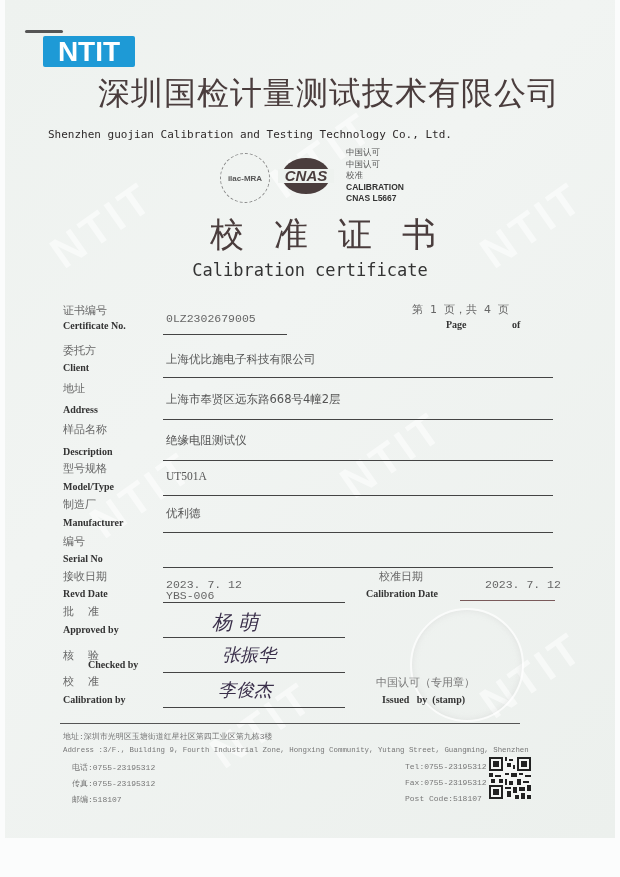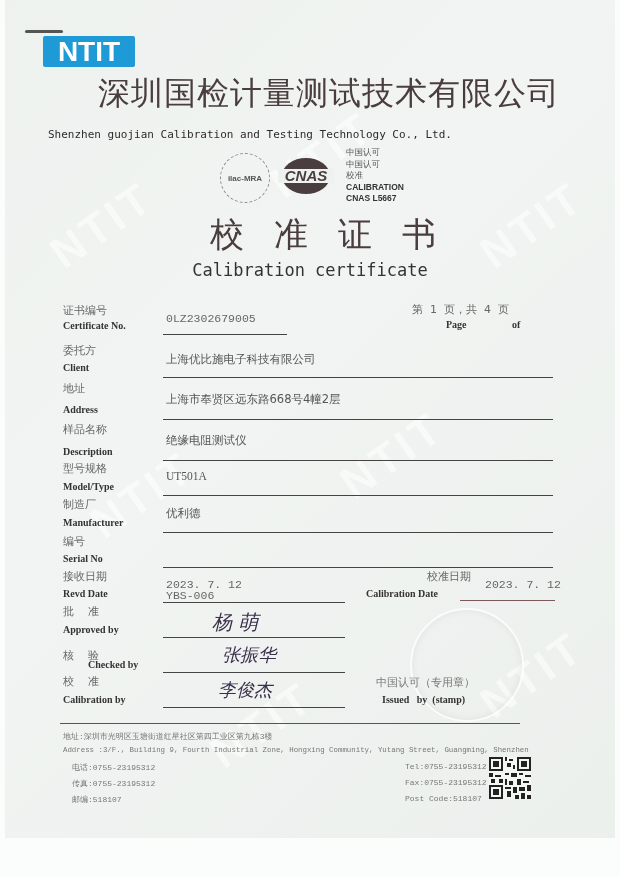--- a/index.html
+++ b/index.html
@@ -118,21 +118,21 @@
 <div class="lbl-cn" style="top:534px;">编号</div>
 <div class="lbl-en" style="top:553px;">Serial No</div>
 <div class="valm" style="left:166px;top:543px;margin-top:46px;">YBS-006</div>
 <div class="line" style="left:163px;top:567px;width:390px;"></div>
 
 <div class="lbl-cn" style="top:569px;">接收日期</div>
 <div class="lbl-en" style="top:588px;">Revd Date</div>
 <div class="valm" style="left:166px;top:578px;">2023. 7. 12</div>
 <div class="line" style="left:163px;top:602px;width:182px;"></div>
 
-<div class="lbl-cn" style="left:379px;top:569px;margin-left:48px;">校准日期</div>
+<div class="lbl-cn" style="left:379px;top:569px;">校准日期</div>
 <div class="lbl-en" style="left:366px;top:588px;">Calibration Date</div>
 <div class="valm" style="left:485px;top:578px;">2023. 7. 12</div>
 <div class="line" style="left:460px;top:600px;width:95px;background:#7a5a5a;"></div>
 
 <div class="lbl-cn" style="top:604px;white-space:pre;">批    准</div>
 <div class="lbl-en" style="top:624px;">Approved by</div>
 <div class="sig" style="left:212px;top:609px;">杨 萌</div>
 <div class="line" style="left:163px;top:637px;width:182px;"></div>
 
 <div class="lbl-cn" style="top:639px;white-space:pre;margin-top:9px;">核    验</div>

